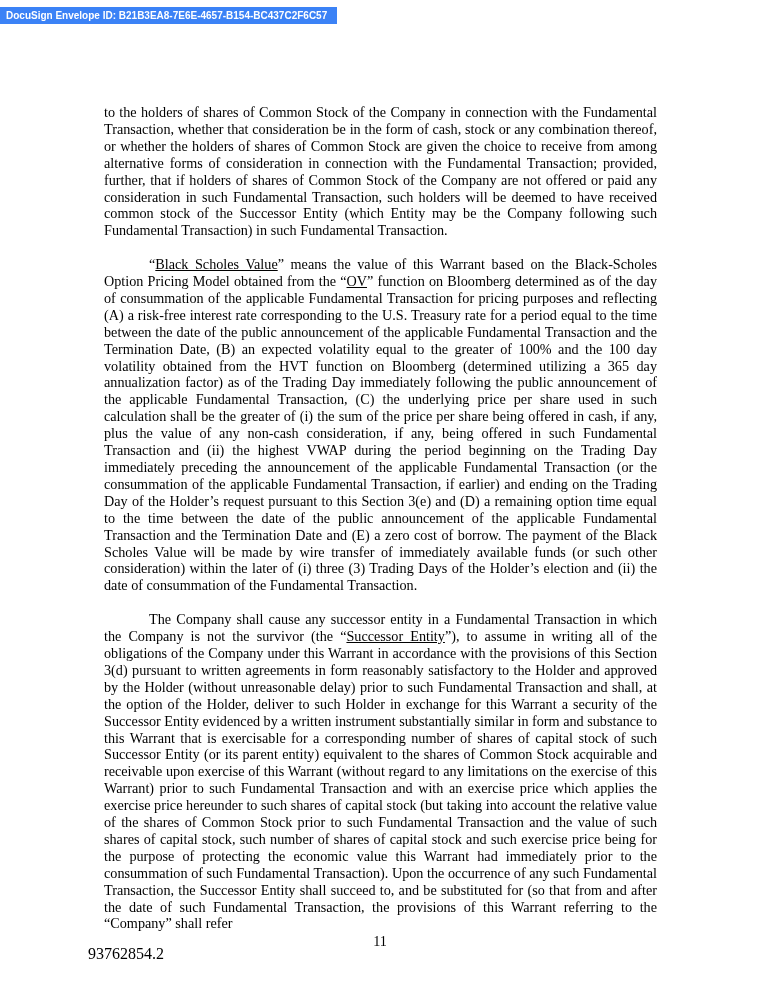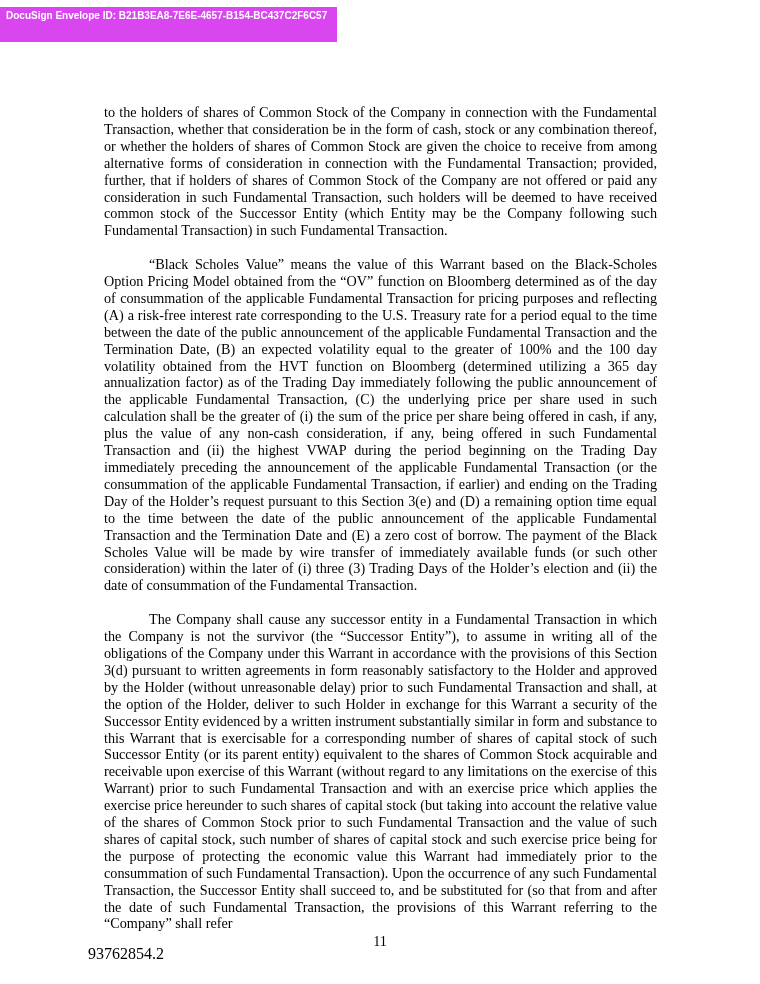--- a/index.html
+++ b/index.html
@@ -9,43 +9,43 @@
     height: 984px;
     position: relative;
     font-family: "Liberation Serif", serif;
     color: #000000;
     overflow: hidden;
   }
   .docusign-bar {
     position: absolute;
     top: 7px;
     left: 0;
-    background: #d946ef;
+    background: #3b82f6;
     color: #ffffff;
     font-family: "Liberation Sans", sans-serif;
     font-size: 10px;
     font-weight: bold;
     line-height: 17px;
-    height: 35px;
+    height: 17px;
     padding: 0 10px 0 6px;
     white-space: nowrap;
   }
   .page-body {
     position: absolute;
     top: 88px;
     left: 88px;
     width: 585px;
     font-size: 14.2px;
     line-height: 16.9px;
     text-align: justify;
   }
   .para { margin: 16px; }
   .para + .para { margin-top: 16.9px; }
   .para.indent { text-indent: 45px; }
-  .u { }
+  .u { text-decoration: underline; }
   .page-number {
     position: absolute;
     top: 933px;
     left: 0;
     width: 760px;
     text-align: center;
     font-size: 14.2px;
     line-height: 17px;
   }
   .doc-number {

